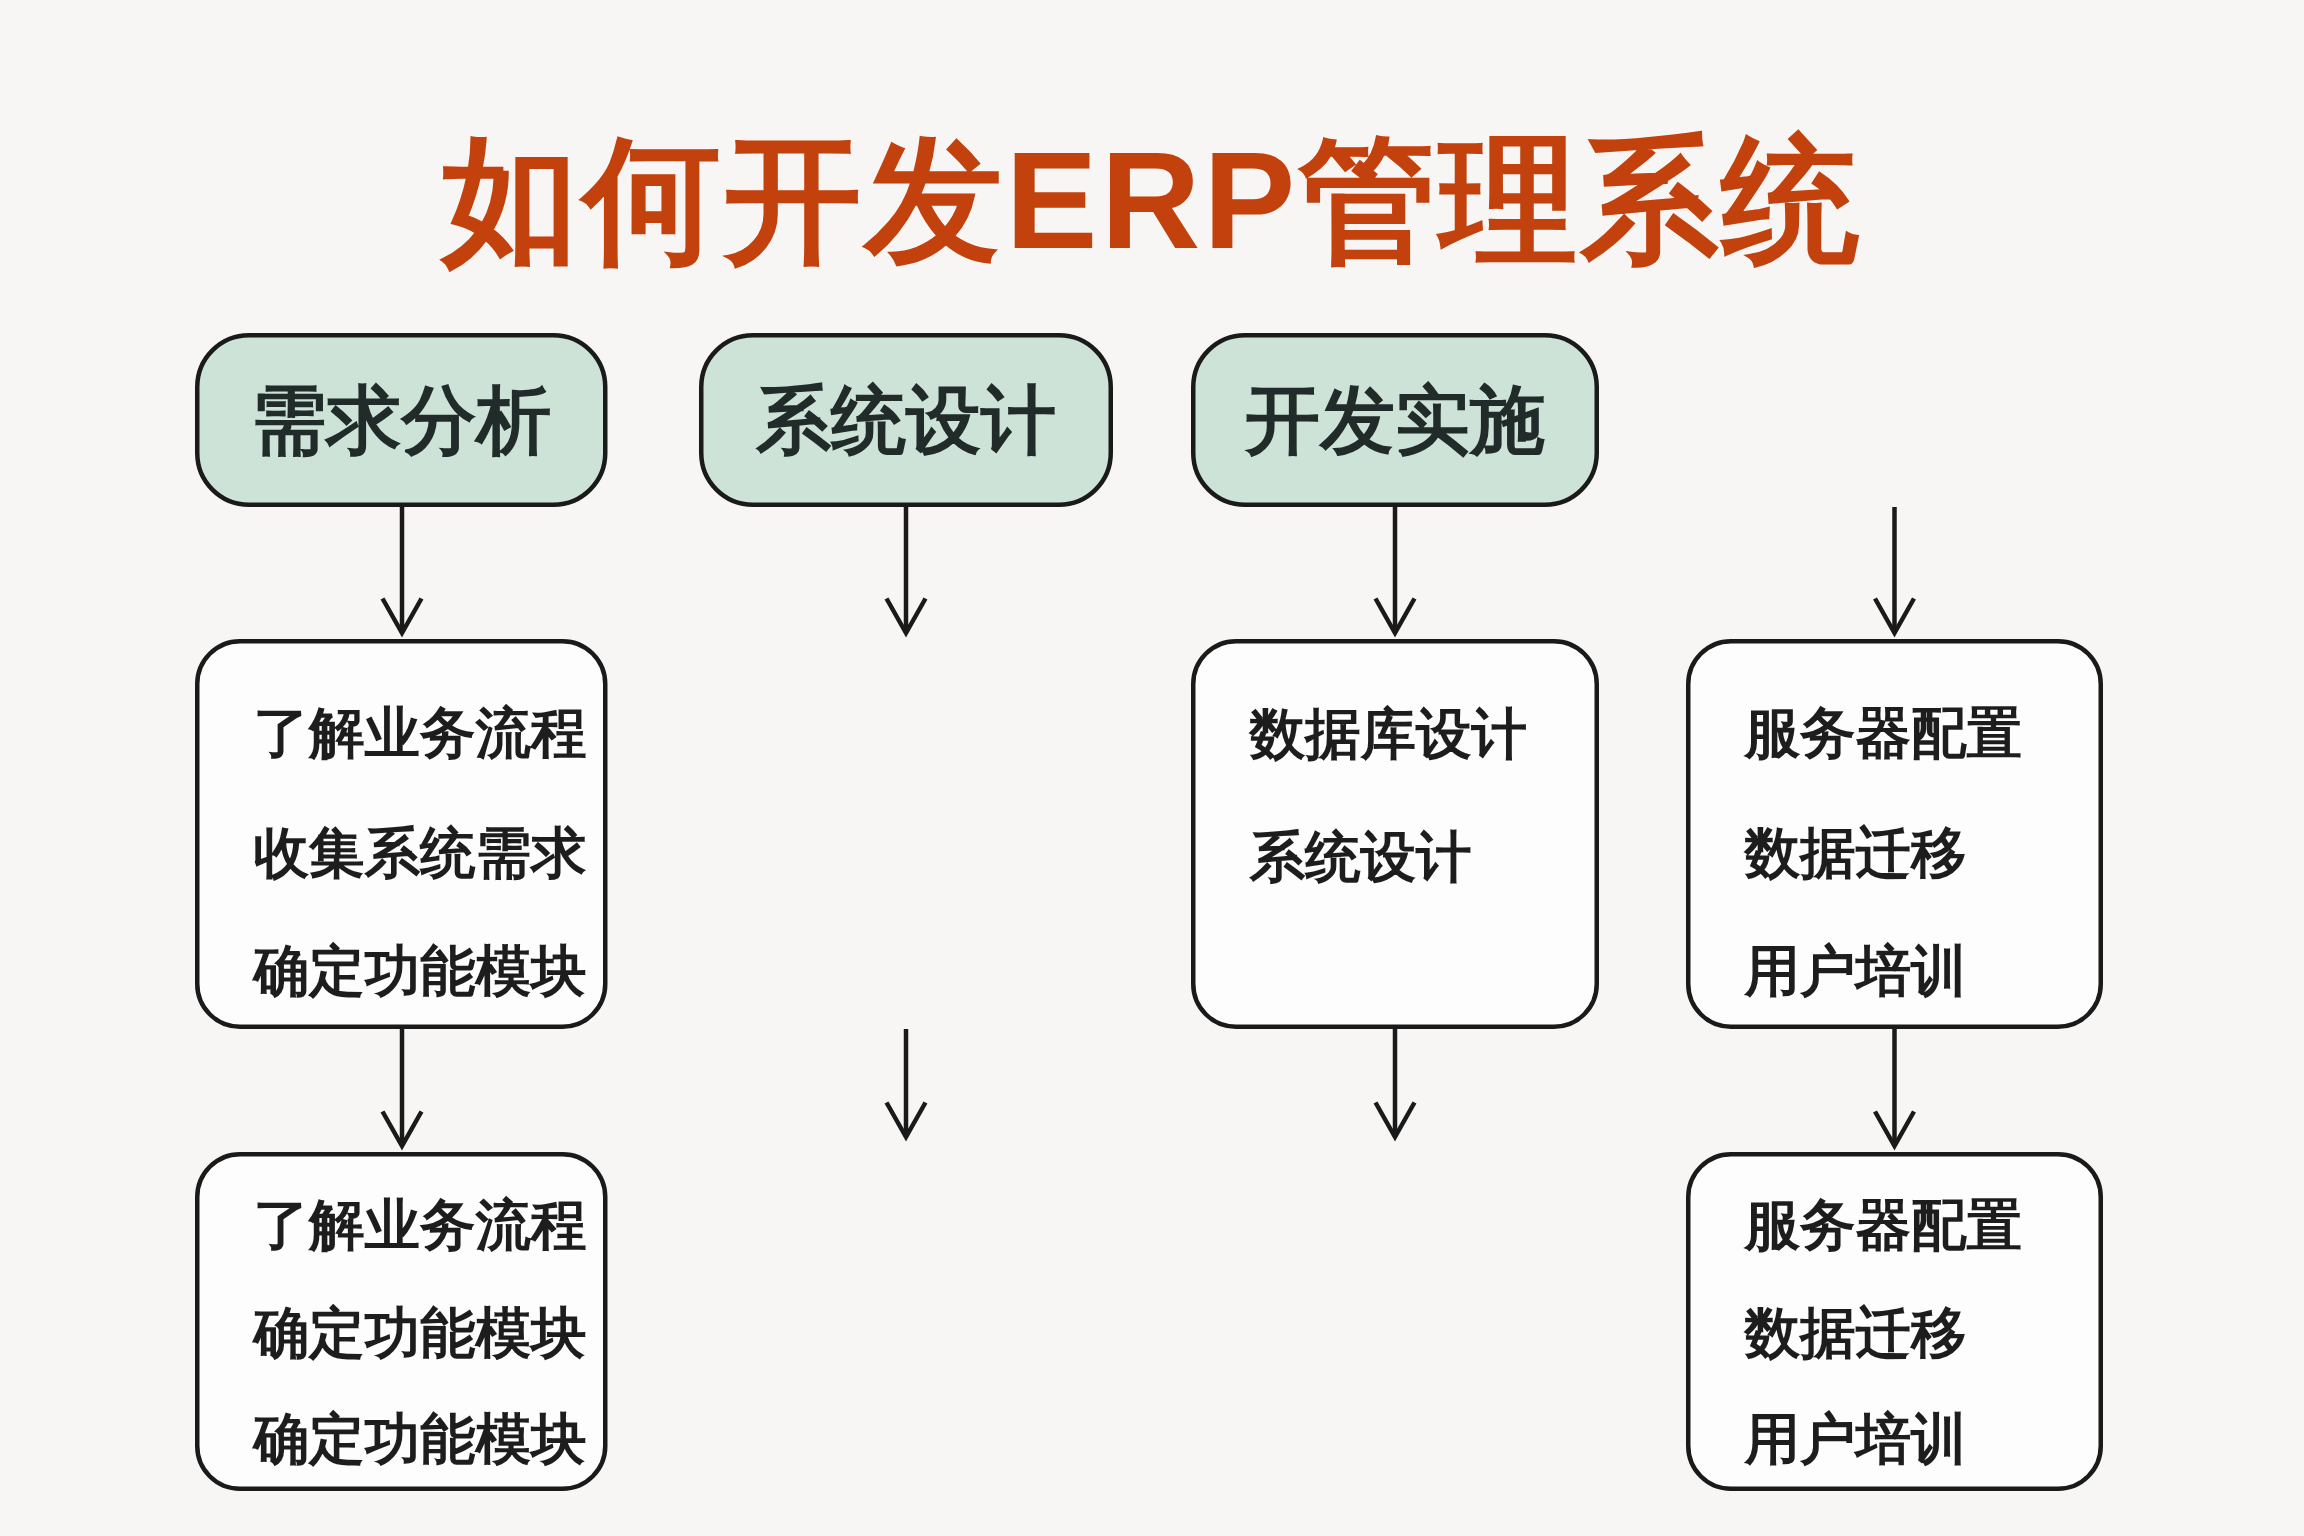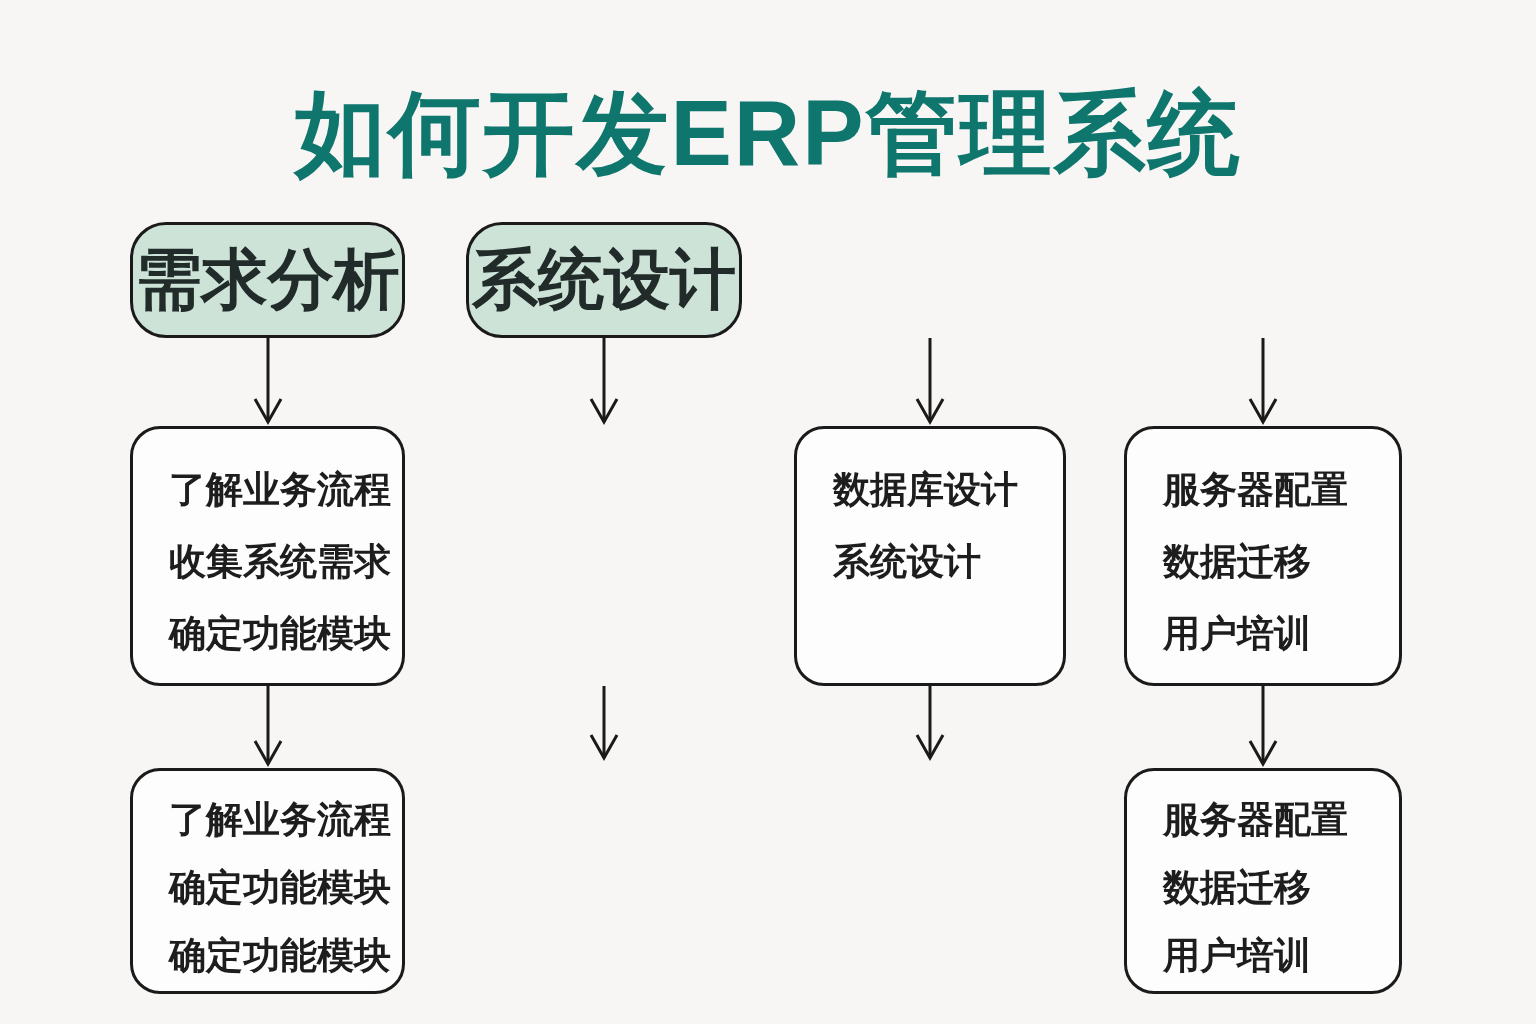--- a/index.html
+++ b/index.html
@@ -16,45 +16,46 @@
     font-family:"Liberation Sans","DejaVu Sans",sans-serif;
     position:relative;
   }
   .title{
     position:absolute;
     top:72px;left:0;width:1536px;
     text-align:center;
     font-size:92px;
     font-weight:900;
     letter-spacing:2px;
-    color:#0f766e;
+    color:#c2410c;
     white-space:nowrap;
   }
   .col{position:absolute;top:0;height:1024px;}
   .col-1{left:130px;width:275px;}
   .col-2{left:466px;width:276px;}
   .col-3{left:794px;width:272px;}
   .col-4{left:1124px;width:278px;}
   .hdr{
     position:absolute;top:222px;left:0;right:0;height:116px;
     background:var(--header-fill);
     border:3px solid var(--line);
     border-radius:36px;
     display:flex;align-items:center;justify-content:center;
-    font-size:66px;font-weight:800;color:#212b29;
+    font-size:50px;font-weight:800;color:#212b29;
     white-space:nowrap;
   }
   .box{
     position:absolute;left:0;right:0;
     background:var(--box-fill);
     border:3px solid var(--line);
     border-radius:30px;
     display:flex;flex-direction:column;
     padding-left:36px;padding-right:0;
     overflow:hidden;
+    gap:10px;
   }
   .box1{top:426px;height:260px;padding-top:25px;}
   .box2{top:768px;height:226px;padding-top:15px;}
   .box .line{
     display:flex;align-items:center;
     font-size:37px;font-weight:600;color:var(--text);
     white-space:nowrap;
   }
   .box1 .line{height:72px;}
   .box2 .line{height:68px;}
@@ -103,20 +104,21 @@
     <line x1="20" y1="0" x2="20" y2="84"></line>
       <polyline points="7,61 20,84 33,61"></polyline>
   </svg>
   <svg class="arrow a-tail" width="40" height="76" viewBox="0 0 40 76">
     <line x1="20" y1="0" x2="20" y2="72"></line>
       <polyline points="7,49 20,72 33,49"></polyline>
   </svg>
 </div>
 
 <div class="col col-3">
+  <div class="hdr">开发实施</div>
   <svg class="arrow a-top" width="40" height="88" viewBox="0 0 40 88">
     <line x1="20" y1="0" x2="20" y2="84"></line>
       <polyline points="7,61 20,84 33,61"></polyline>
   </svg>
   <div class="box box1">
     <div class="line">数据库设计</div>
     <div class="line">系统设计</div>
   </div>
   <svg class="arrow a-tail" width="40" height="76" viewBox="0 0 40 76">
     <line x1="20" y1="0" x2="20" y2="72"></line>

